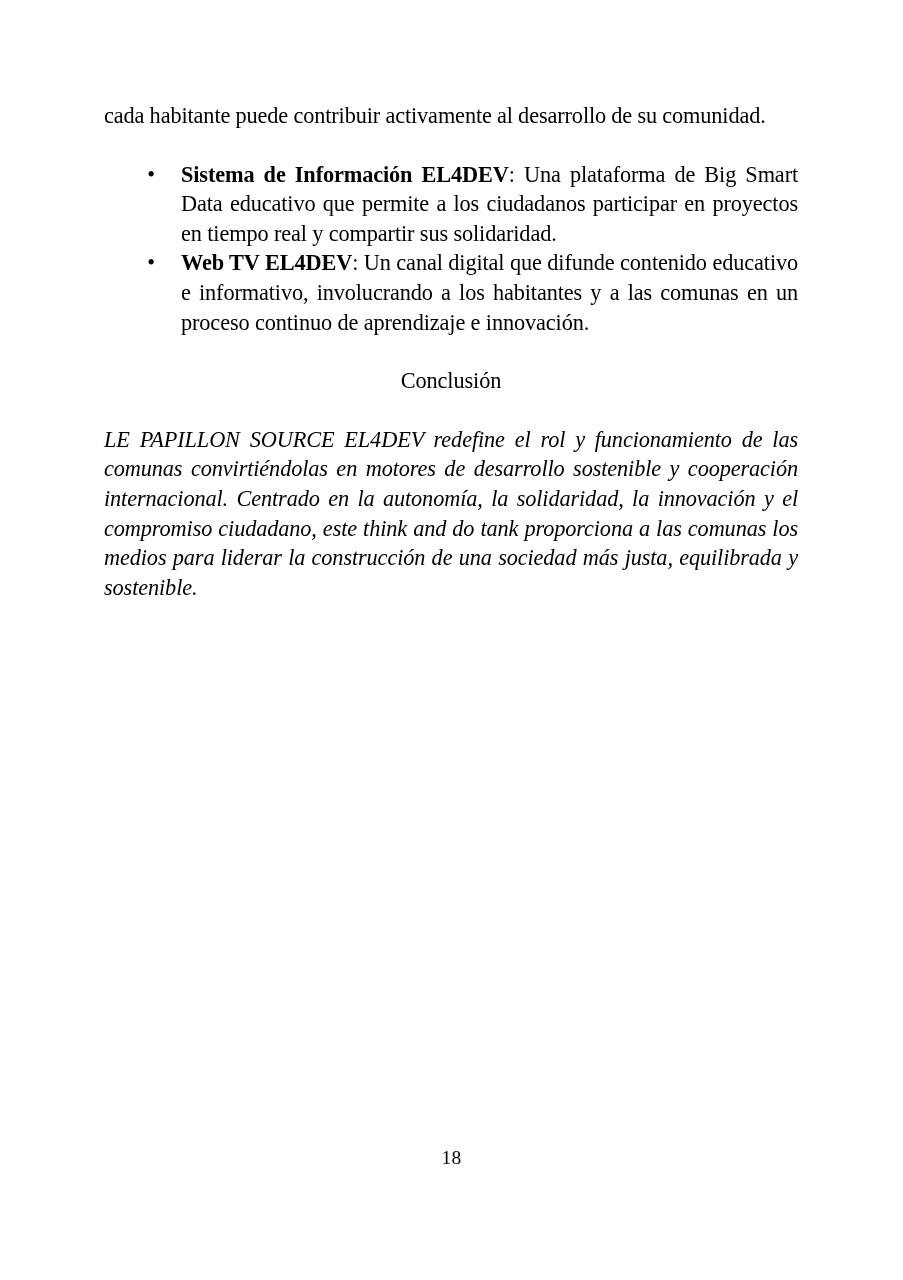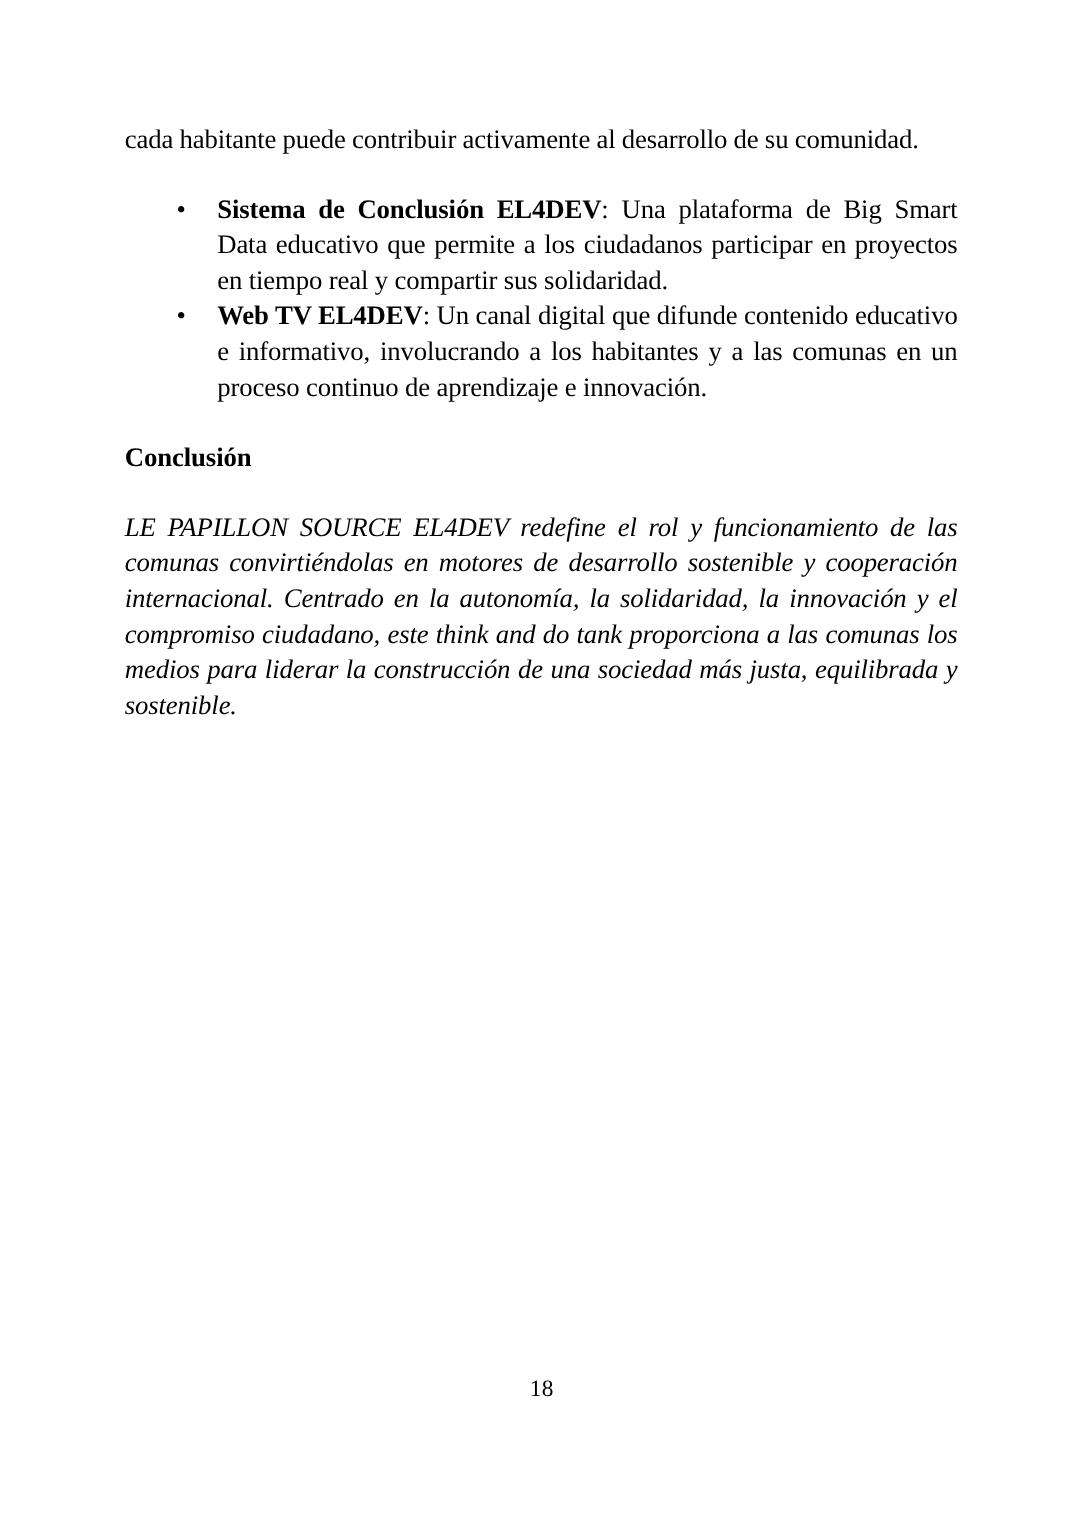--- a/index.html
+++ b/index.html
@@ -78,23 +78,23 @@
 
   .lead {
     font-weight: bold;
   }
 
   .section-heading {
     margin: 0;
     margin-top: 29px;
     font-size: 22.3px;
     line-height: 29.6px;
-    font-weight: bold;
+    font-weight: normal;
     letter-spacing: -0.1px;
-    text-align: left;
+    text-align: center;
   }
 
   .par-conclusion {
     margin-top: 29px;
     font-style: italic;
   }
 
   .page-number {
     position: absolute;
     left: 0;
@@ -111,21 +111,21 @@
 
 <div class="page">
 
   <div class="content">
 
     <p class="body-par par-intro">cada habitante puede contribuir activamente al desarrollo de su comunidad.</p>
 
     <ul class="bullet-list">
 
       <li class="bullet-item">
-        <span class="bullet-marker">•</span><span class="lead">Sistema de Conclusión EL4DEV</span><span>: </span><span>Una plataforma de Big Smart Data educativo que permite a los ciudadanos participar en proyectos en tiempo real y compartir sus solidaridad.</span>
+        <span class="bullet-marker">•</span><span class="lead">Sistema de Información EL4DEV</span><span>: </span><span>Una plataforma de Big Smart Data educativo que permite a los ciudadanos participar en proyectos en tiempo real y compartir sus solidaridad.</span>
       </li>
 
       <li class="bullet-item">
         <span class="bullet-marker">•</span><span class="lead">Web TV EL4DEV</span><span>: </span><span>Un canal digital que difunde contenido educativo e informativo, involucrando a los habitantes y a las comunas en un proceso continuo de aprendizaje e innovación.</span>
       </li>
 
     </ul>
 
     <h2 class="section-heading">Conclusión</h2>
 

